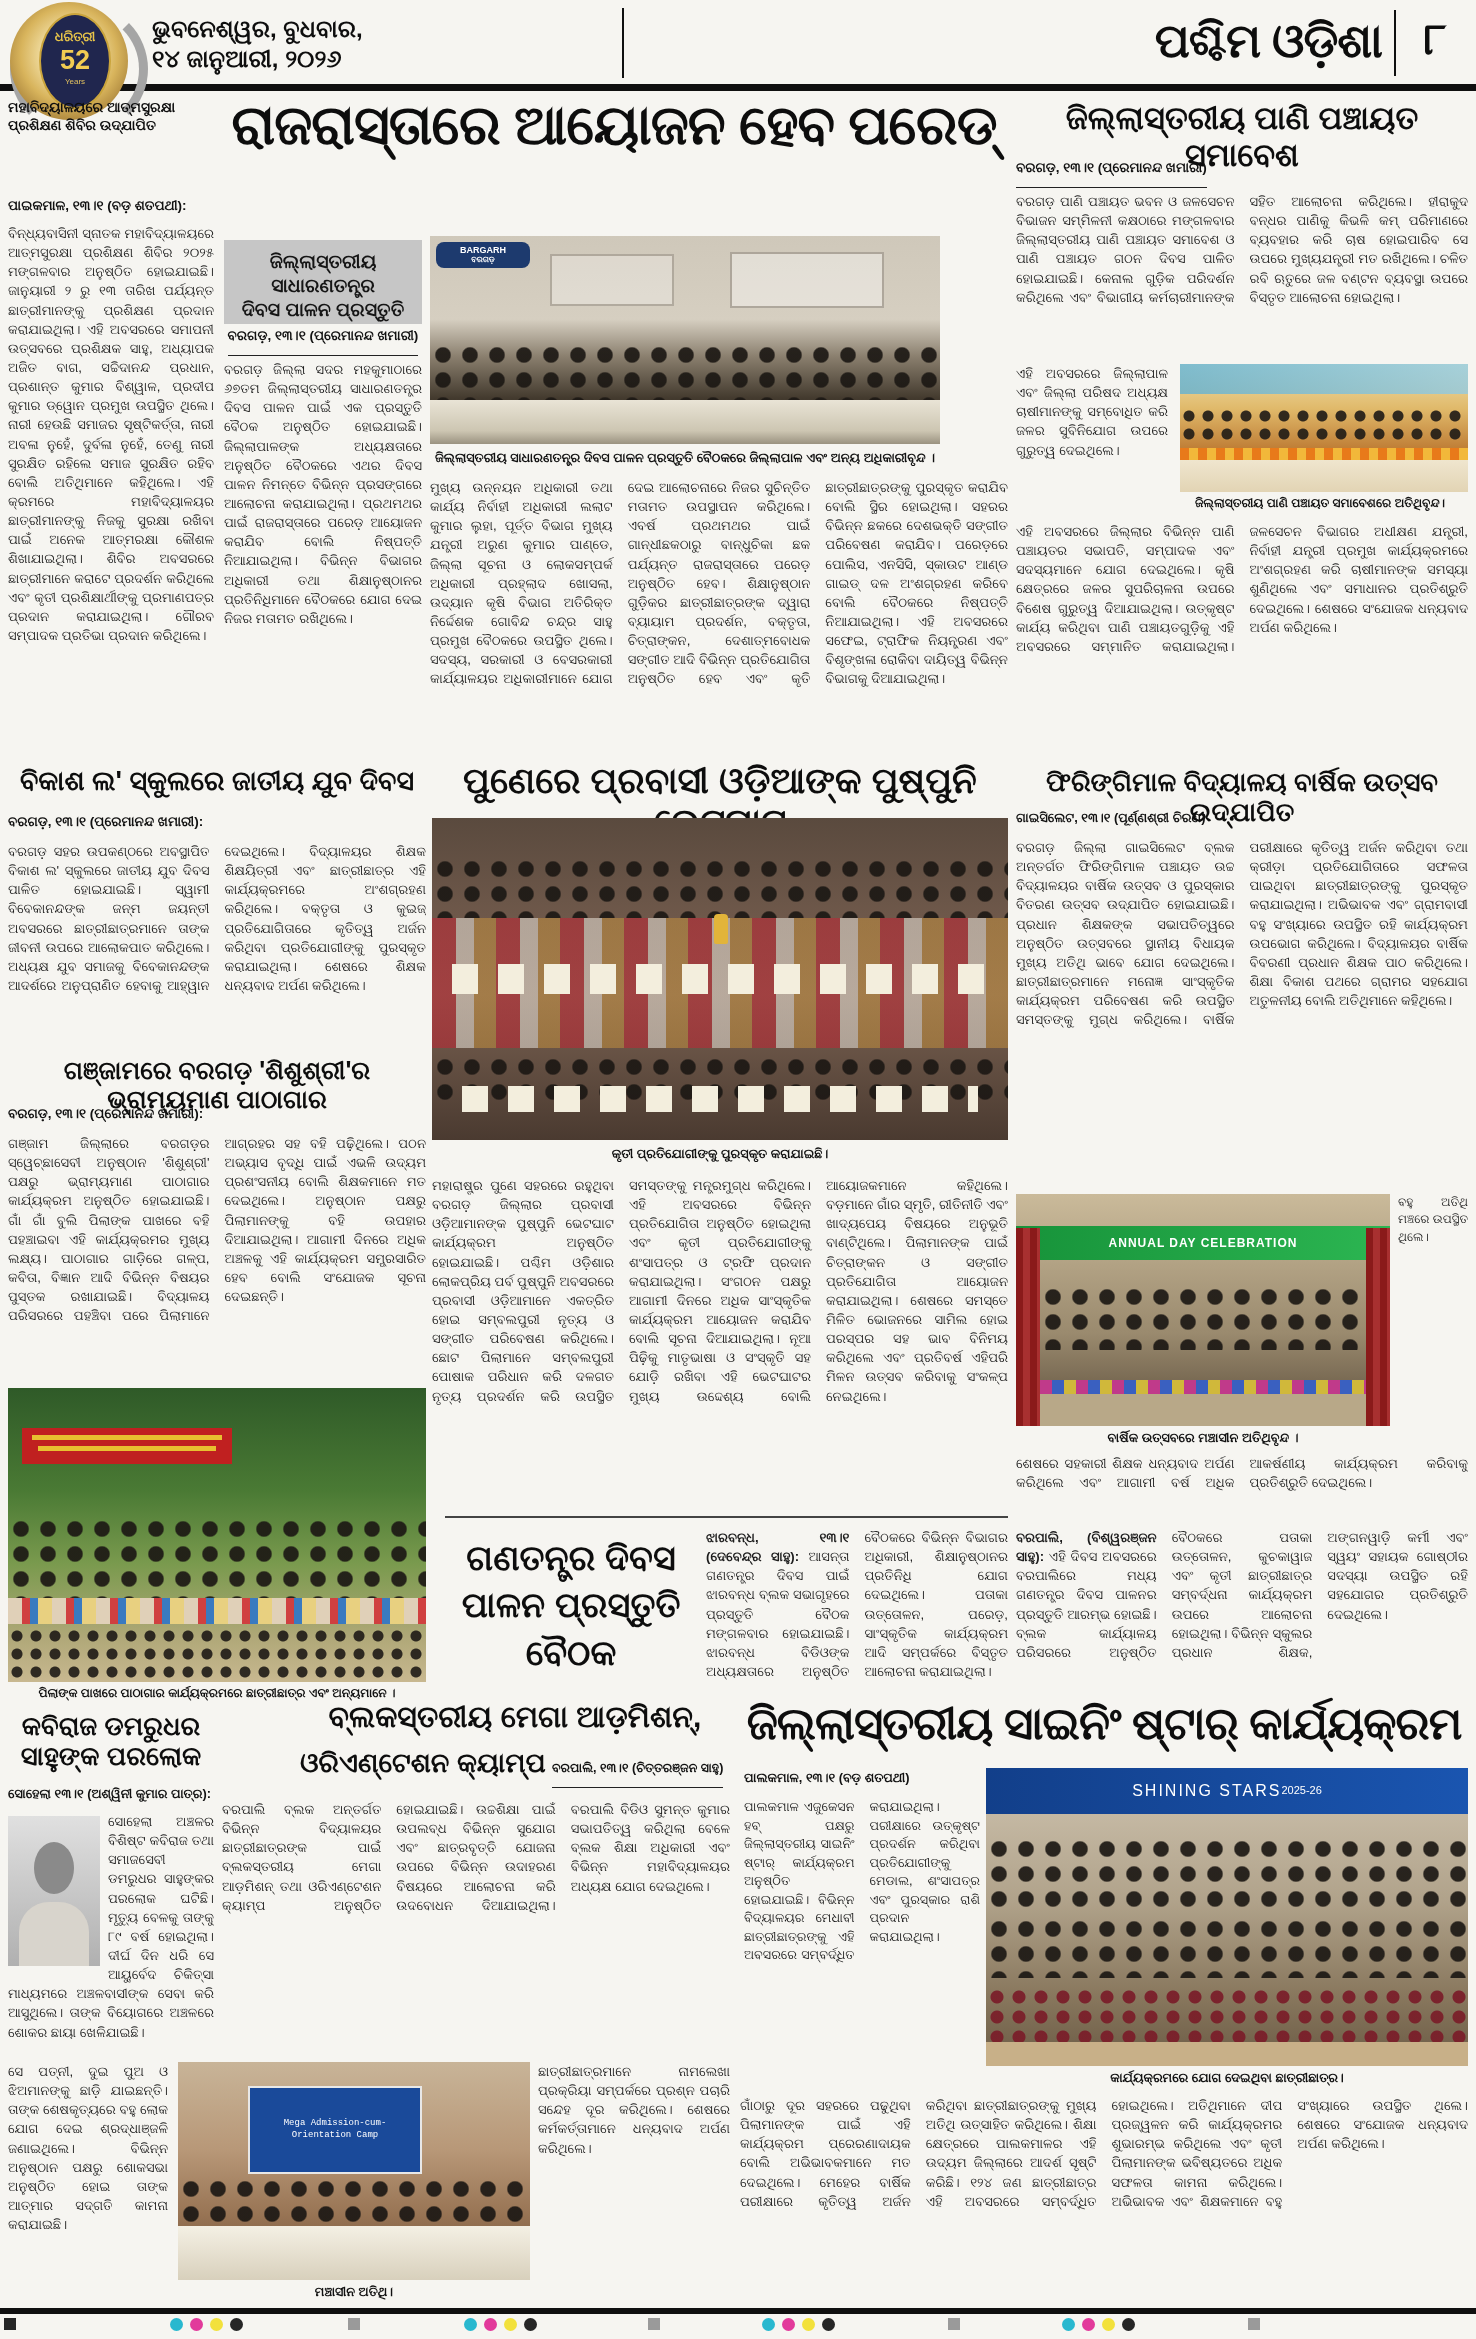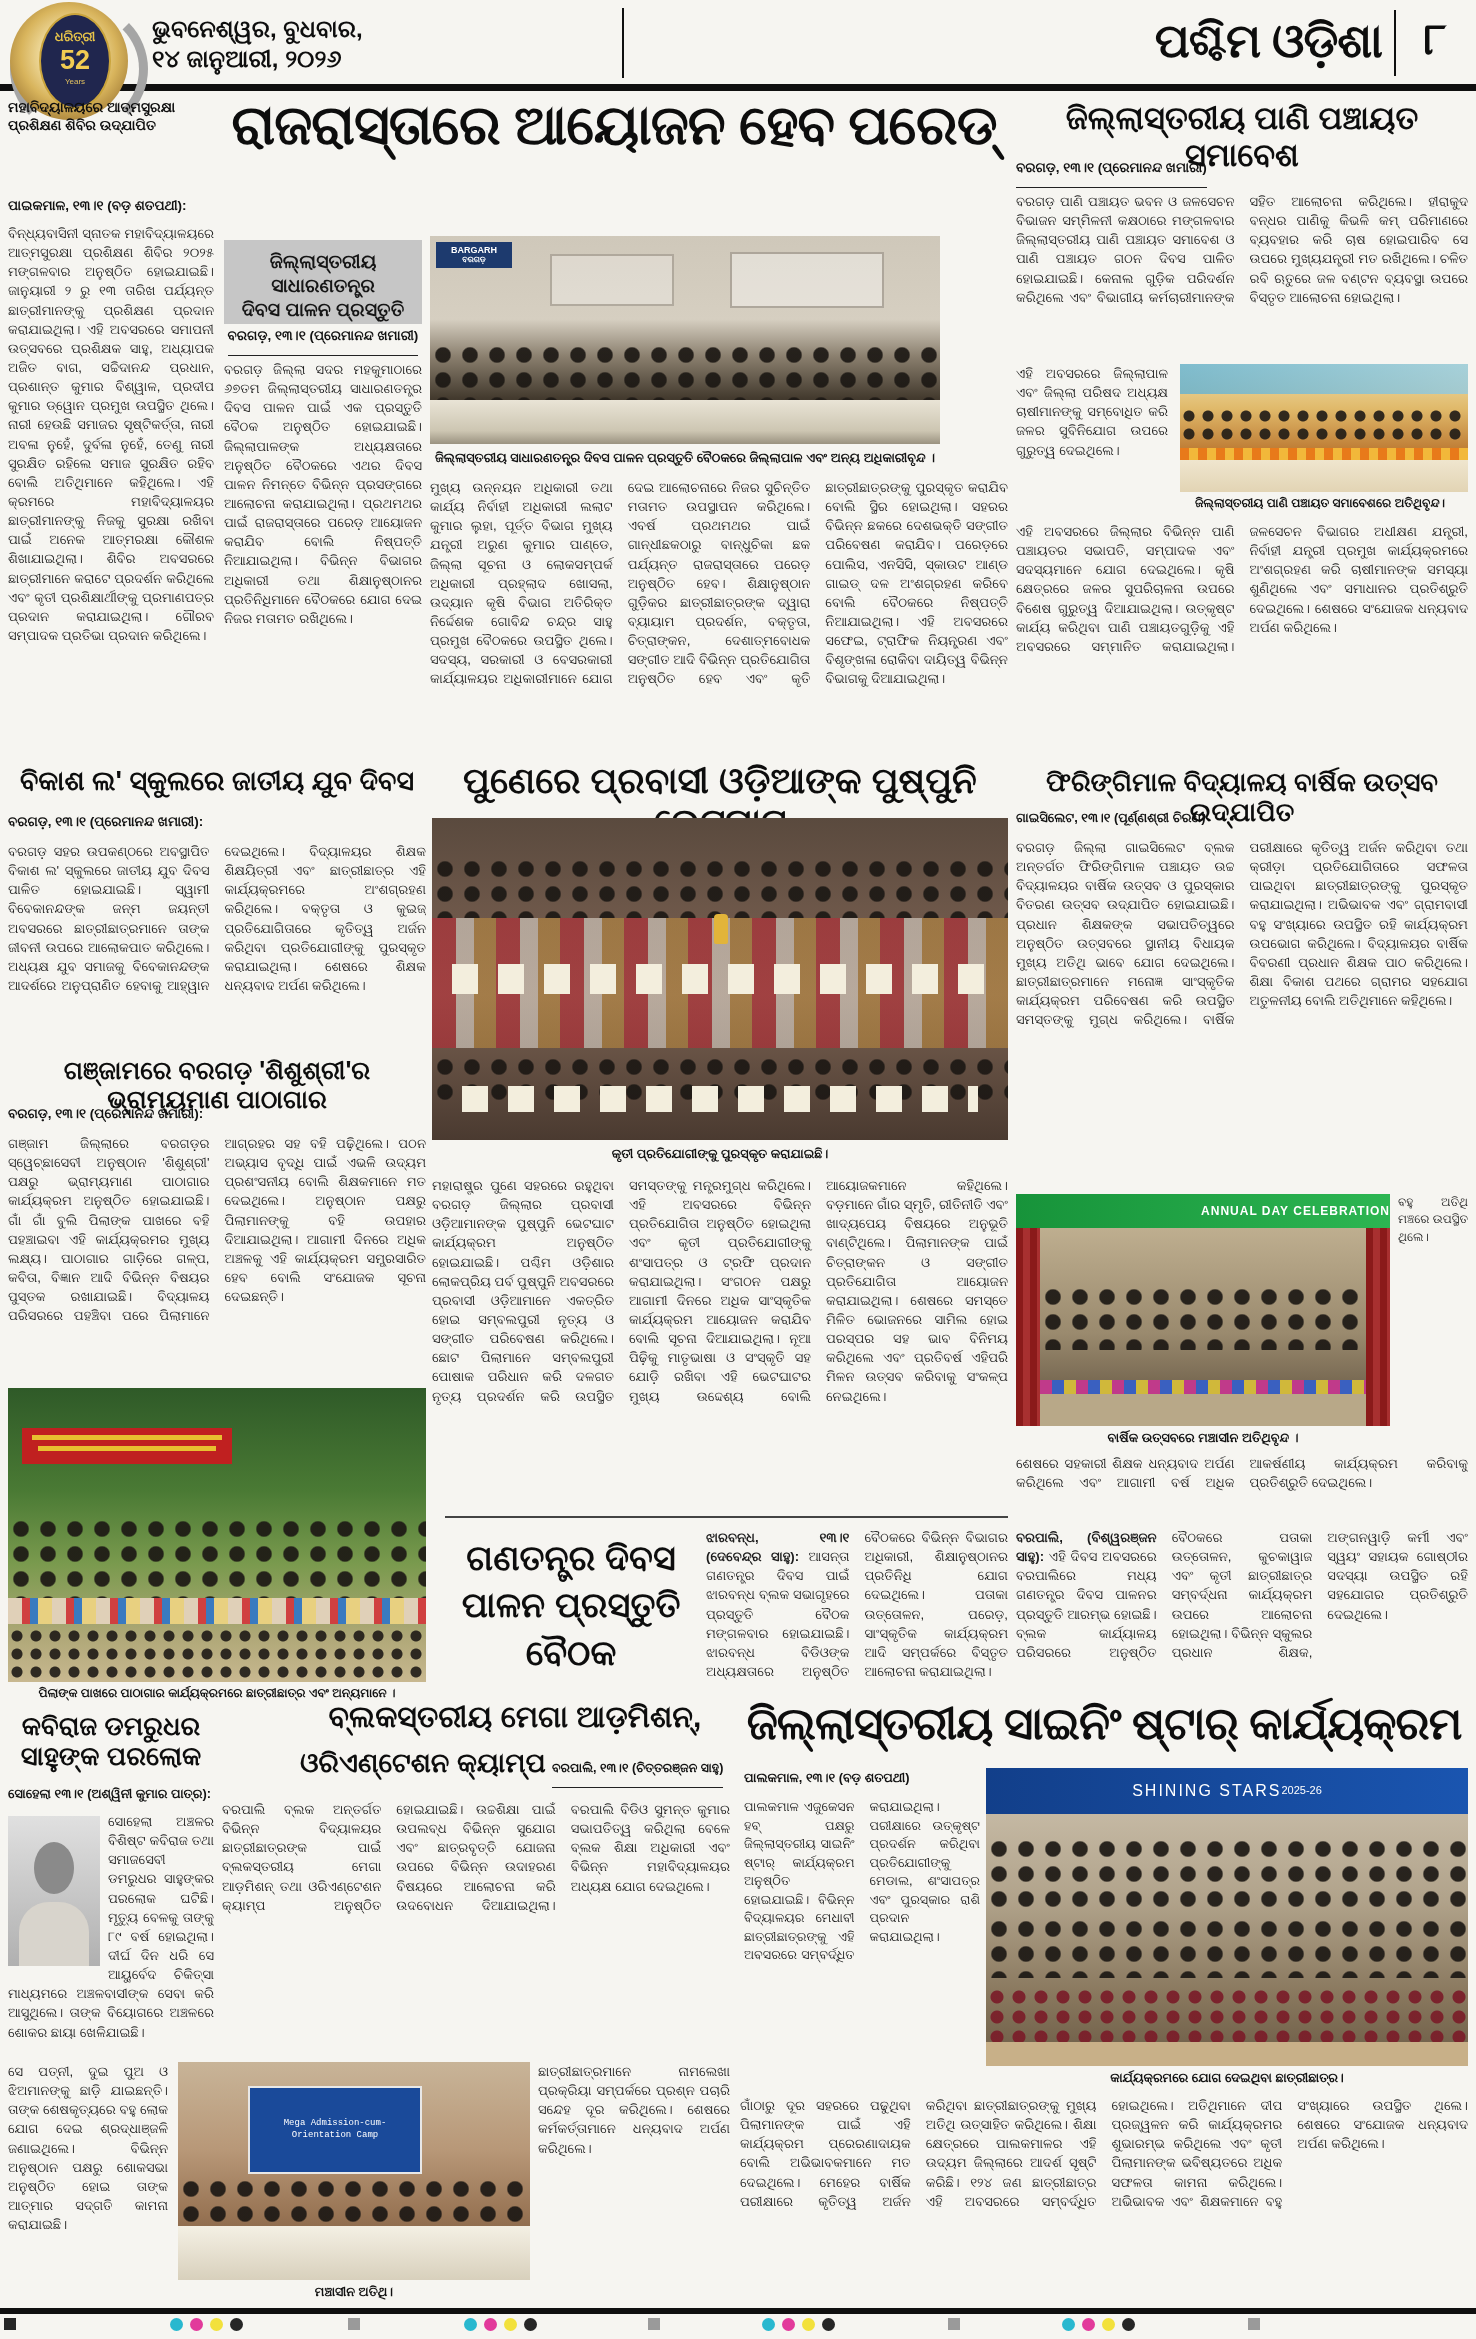--- a/index.html
+++ b/index.html
@@ -21,21 +21,21 @@
   .graybox{background:#c6c6c6;font-weight:700;text-align:center;line-height:1.25;}
   .crowd{background-image:radial-gradient(circle at 13px 11px, rgba(28,24,20,.92) 7px, rgba(28,24,20,0) 8.5px);
          background-size:27px 25px;background-repeat:repeat;}
   .crowd-sm{background-image:radial-gradient(circle at 9px 8px, rgba(30,26,22,.9) 5px, rgba(30,26,22,0) 6px);
          background-size:19px 18px;background-repeat:repeat;}
   .crowd-maroon{background-image:radial-gradient(circle at 11px 9px, rgba(122,31,42,.95) 6px, rgba(122,31,42,0) 7px);
          background-size:22px 20px;background-repeat:repeat;}
   .certs{background-image:repeating-linear-gradient(90deg,#f3eedd 0 26px,rgba(0,0,0,0) 26px 46px);}
   .sign{background:#1d3a6e;color:#fff;font-weight:700;text-align:center;line-height:1.15;}
   .banner-green{background:linear-gradient(90deg,#17933a,#2cb652);color:#fff;font-weight:700;
-         display:flex;align-items:center;justify-content:flex-end;letter-spacing:1px;}
+         display:flex;align-items:center;justify-content:center;letter-spacing:1px;margin-top:32px;}
   .banner-blue{background:linear-gradient(90deg,#123f8a,#1a55b0);color:#fff;font-weight:400;
          display:flex;align-items:center;justify-content:center;line-height:1.2;}
   .board-blue{background:#1a4a9a;border:2px solid #e8e8e8;color:#fff;text-align:center;
          display:flex;flex-direction:column;align-items:center;justify-content:center;line-height:1.3;}
   .mark{position:absolute;border-radius:50%;width:13px;height:13px;}
   .marksq{position:absolute;width:12px;height:12px;}
   .logo-wreath{position:absolute;left:14px;top:2px;width:118px;height:118px;border-radius:50%;
          background:radial-gradient(circle at 50% 45%,#f0dca0 30%,#d8b45c 55%,#a8823a 78%,rgba(168,130,58,0) 79%);}
   .logo-paren{position:absolute;width:112px;height:112px;border-radius:50%;border:9px solid transparent;}
   .logo-oval{position:absolute;left:39px;top:14px;width:68px;height:92px;border-radius:50%;
@@ -78,21 +78,21 @@
     <div>ଦିବସ ପାଳନ ପ୍ରସ୍ତୁତି</div>
   </div>
   <div class="abs center" style="left:224px;top:326px;width:198px;height:26px;">
     <span class="dl dlu">ବରଗଡ଼, ୧୩।୧ (ପ୍ରେମାନନ୍ଦ ଖମାରୀ)</span>
   </div>
   <div class="abs bt" style="left:224px;top:360px;width:198px;height:396px;">ବରଗଡ଼ ଜିଲ୍ଲା ସଦର ମହକୁମାଠାରେ ୬୭ତମ ଜିଲ୍ଲାସ୍ତରୀୟ ସାଧାରଣତନ୍ତ୍ର ଦିବସ ପାଳନ ପାଇଁ ଏକ ପ୍ରସ୍ତୁତି ବୈଠକ ଅନୁଷ୍ଠିତ ହୋଇଯାଇଛି। ଜିଲ୍ଲାପାଳଙ୍କ ଅଧ୍ୟକ୍ଷତାରେ ଅନୁଷ୍ଠିତ ବୈଠକରେ ଏଥର ଦିବସ ପାଳନ ନିମନ୍ତେ ବିଭିନ୍ନ ପ୍ରସଙ୍ଗରେ ଆଲୋଚନା କରାଯାଇଥିଲା। ପ୍ରଥମଥର ପାଇଁ ରାଜରାସ୍ତାରେ ପରେଡ଼ ଆୟୋଜନ କରାଯିବ ବୋଲି ନିଷ୍ପତ୍ତି ନିଆଯାଇଥିଲା। ବିଭିନ୍ନ ବିଭାଗର ଅଧିକାରୀ ତଥା ଶିକ୍ଷାନୁଷ୍ଠାନର ପ୍ରତିନିଧିମାନେ ବୈଠକରେ ଯୋଗ ଦେଇ ନିଜର ମତାମତ ରଖିଥିଲେ।</div>
 
   <div class="photo" style="left:430px;top:236px;width:510px;height:208px;background:linear-gradient(180deg,#cfc8ba 0%,#d6cfc1 40%,#8a7f6e 58%,#433a2e 78%,#2b241d 100%);">
     <div class="abs" style="left:300px;top:16px;width:150px;height:52px;background:rgba(255,255,255,.38);border:2px solid rgba(120,110,95,.5);"></div>
     <div class="abs" style="left:120px;top:18px;width:120px;height:48px;background:rgba(255,255,255,.28);border:2px solid rgba(120,110,95,.45);"></div>
-    <div class="sign abs" style="left:6px;top:6px;width:70px;padding:3px 3px;font-size:9px;">
+    <div class="sign abs" style="left:6px;top:6px;width:70px;padding:3px 12px;font-size:9px;border-radius:8px;">
       <div>BARGARH</div>
       <div style="font-size:8px;">ବରଗଡ଼</div>
     </div>
     <div class="abs crowd" style="left:0;top:108px;width:510px;height:56px;"></div>
     <div class="abs" style="left:0;top:164px;width:510px;height:44px;background:linear-gradient(180deg,#e9e4d6,#cdc6b2 70%,#9a9280);"></div>
   </div>
   <div class="abs cap center" style="left:430px;top:450px;width:510px;height:20px;">ଜିଲ୍ଲାସ୍ତରୀୟ ସାଧାରଣତନ୍ତ୍ର ଦିବସ ପାଳନ ପ୍ରସ୍ତୁତି ବୈଠକରେ ଜିଲ୍ଲାପାଳ ଏବଂ ଅନ୍ୟ ଅଧିକାରୀବୃନ୍ଦ ।</div>
   <div class="abs bt c3" style="left:430px;top:478px;width:578px;height:278px;">ମୁଖ୍ୟ ଉନ୍ନୟନ ଅଧିକାରୀ ତଥା କାର୍ଯ୍ୟ ନିର୍ବାହୀ ଅଧିକାରୀ ଲଲାଟ କୁମାର ଲୁହା, ପୂର୍ତ୍ତ ବିଭାଗ ମୁଖ୍ୟ ଯନ୍ତ୍ରୀ ଅରୁଣ କୁମାର ପାଣ୍ଡେ, ଜିଲ୍ଲା ସୂଚନା ଓ ଲୋକସମ୍ପର୍କ ଅଧିକାରୀ ପ୍ରହ୍ଲାଦ ଖୋସଲା, ଉଦ୍ୟାନ କୃଷି ବିଭାଗ ଅତିରିକ୍ତ ନିର୍ଦ୍ଦେଶକ ଗୋବିନ୍ଦ ଚନ୍ଦ୍ର ସାହୁ ପ୍ରମୁଖ ବୈଠକରେ ଉପସ୍ଥିତ ଥିଲେ। ସଦସ୍ୟ, ସରକାରୀ ଓ ବେସରକାରୀ କାର୍ଯ୍ୟାଳୟର ଅଧିକାରୀମାନେ ଯୋଗ ଦେଇ ଆଲୋଚନାରେ ନିଜର ସୁଚିନ୍ତିତ ମତାମତ ଉପସ୍ଥାପନ କରିଥିଲେ। ଏବର୍ଷ ପ୍ରଥମଥର ପାଇଁ ଗାନ୍ଧୀଛକଠାରୁ ବାନ୍ଧୁଚିକା ଛକ ପର୍ଯ୍ୟନ୍ତ ରାଜରାସ୍ତାରେ ପରେଡ଼ ଅନୁଷ୍ଠିତ ହେବ। ଶିକ୍ଷାନୁଷ୍ଠାନ ଗୁଡ଼ିକର ଛାତ୍ରୀଛାତ୍ରଙ୍କ ଦ୍ୱାରା ବ୍ୟାୟାମ ପ୍ରଦର୍ଶନ, ବକ୍ତୃତା, ଚିତ୍ରାଙ୍କନ, ଦେଶାତ୍ମବୋଧକ ସଙ୍ଗୀତ ଆଦି ବିଭିନ୍ନ ପ୍ରତିଯୋଗିତା ଅନୁଷ୍ଠିତ ହେବ ଏବଂ କୃତି ଛାତ୍ରୀଛାତ୍ରଙ୍କୁ ପୁରସ୍କୃତ କରାଯିବ ବୋଲି ସ୍ଥିର ହୋଇଥିଲା। ସହରର ବିଭିନ୍ନ ଛକରେ ଦେଶଭକ୍ତି ସଙ୍ଗୀତ ପରିବେଷଣ କରାଯିବ। ପରେଡ଼ରେ ପୋଲିସ, ଏନସିସି, ସ୍କାଉଟ ଆଣ୍ଡ ଗାଇଡ୍ ଦଳ ଅଂଶଗ୍ରହଣ କରିବେ ବୋଲି ବୈଠକରେ ନିଷ୍ପତ୍ତି ନିଆଯାଇଥିଲା। ଏହି ଅବସରରେ ସଫେଇ, ଟ୍ରାଫିକ ନିୟନ୍ତ୍ରଣ ଏବଂ ବିଶୃଙ୍ଖଳା ରୋକିବା ଦାୟିତ୍ୱ ବିଭିନ୍ନ ବିଭାଗକୁ ଦିଆଯାଇଥିଲା।</div>
 
   <div class="abs hl center" style="left:1016px;top:100px;width:452px;height:46px;font-size:32px;">ଜିଲ୍ଲାସ୍ତରୀୟ ପାଣି ପଞ୍ଚାୟତ ସମାବେଶ</div>

